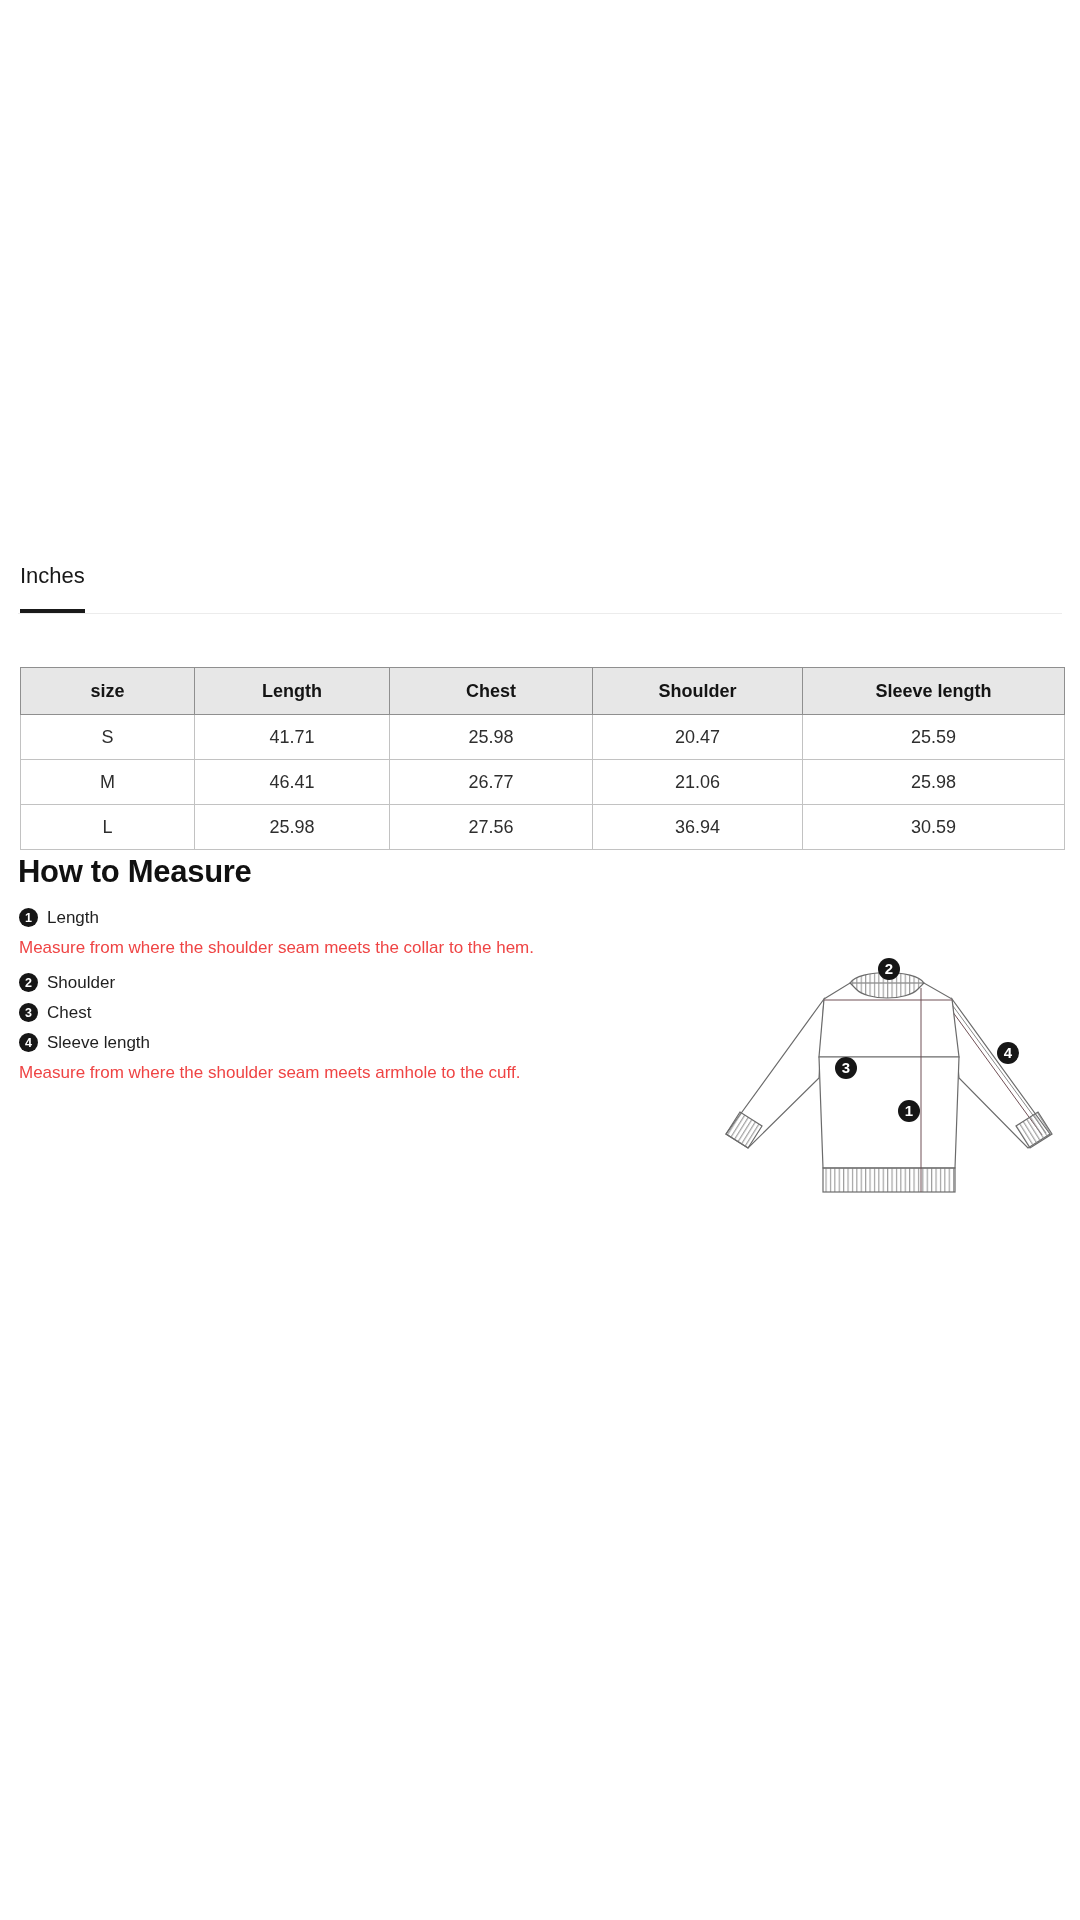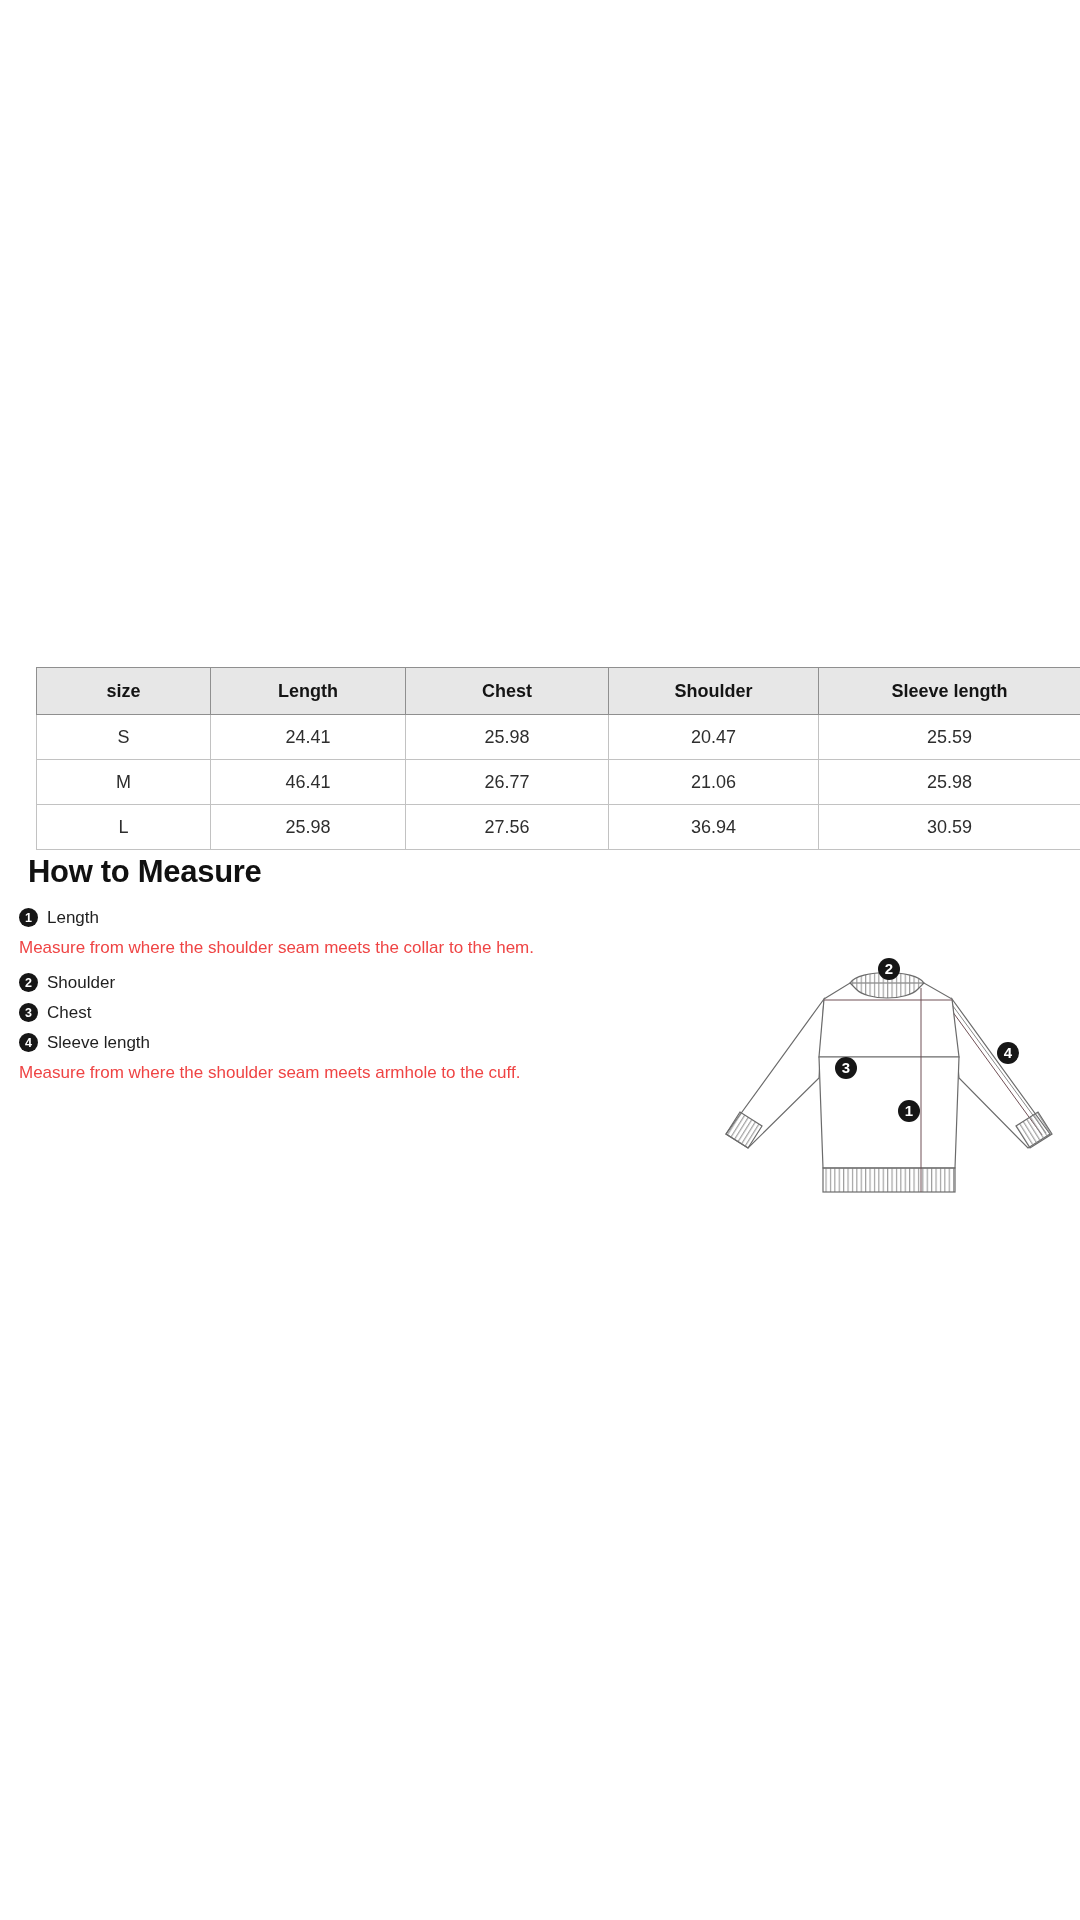--- a/index.html
+++ b/index.html
@@ -9,48 +9,51 @@
   .page{position:absolute;inset:0;background:#fff;}
 
   
   .tab-bar{position:absolute;top:561px;left:18px;width:1044px;height:52px;
            border-bottom:1px solid #ececec;}
   .tab{display:inline-block;margin-left:2px;height:48px;box-sizing:content-box;
        font-size:22px;font-weight:500;color:#181818;line-height:30px;
        border-bottom:4px solid #1a1a1a;cursor:pointer;}
 
   
-  table.size-table{position:absolute;top:667px;left:36px;width:1044px;
+  table.size-table{position:absolute;top:667px;left:20px;width:1044px;
                    border-collapse:collapse;table-layout:fixed;}
   .size-table th{background:#e7e7e7;height:44px;font-size:18px;font-weight:700;
                  color:#141414;border:1px solid #8f8f8f;text-align:center;}
   .size-table td{height:42px;font-size:18px;font-weight:400;color:#2e2e2e;
                  border:1px solid #c2c2c2;text-align:center;background:#fff;}
   table.size-table{border:1px solid #8f8f8f;}
 
   
-  .htm-title{position:absolute;top:855px;left:28px;font-size:31px;font-weight:700;
+  .htm-title{position:absolute;top:855px;left:18px;font-size:31px;font-weight:700;
              color:#111;letter-spacing:-0.3px;line-height:34px;}
   .measure-list{position:absolute;top:908px;left:19px;width:720px;}
   .mi-head{display:flex;align-items:center;height:19px;margin-bottom:11px;}
   .mi-badge{width:19px;height:19px;border-radius:50%;background:#161616;color:#fff;
             font-size:12.5px;font-weight:700;display:flex;align-items:center;
             justify-content:center;flex:0 0 19px;}
   .mi-label{margin-left:9px;font-size:17px;font-weight:500;color:#1f1f1f;}
   .mi-desc{font-size:17px;line-height:19px;color:#ef4444;margin-bottom:16px;
            white-space:nowrap;}
 
   
   .sweater-wrap{position:absolute;left:697px;top:943px;width:378px;height:252px;}
 </style>
 </head>
 <body>
 
 <div class="page">
 
+  <div class="tab-bar">
+    <div class="tab">Inches</div>
+  </div>
 
   <table class="size-table">
     <colgroup>
       <col style="width:174px">
         <col style="width:195px">
         <col style="width:203px">
       <col style="width:210px">
         <col style="width:262px">
     </colgroup>
     <thead>
@@ -58,21 +61,21 @@
         <th>size</th>
         <th>Length</th>
         <th>Chest</th>
         <th>Shoulder</th>
         <th>Sleeve length</th>
       </tr>
     </thead>
     <tbody>
       <tr>
         <td>S</td>
-        <td>24.41</td>
+        <td>41.71</td>
         <td>25.98</td>
         <td>20.47</td>
         <td>25.59</td>
       </tr>
       <tr>
         <td>M</td>
         <td>46.41</td>
         <td>26.77</td>
         <td>21.06</td>
         <td>25.98</td>

